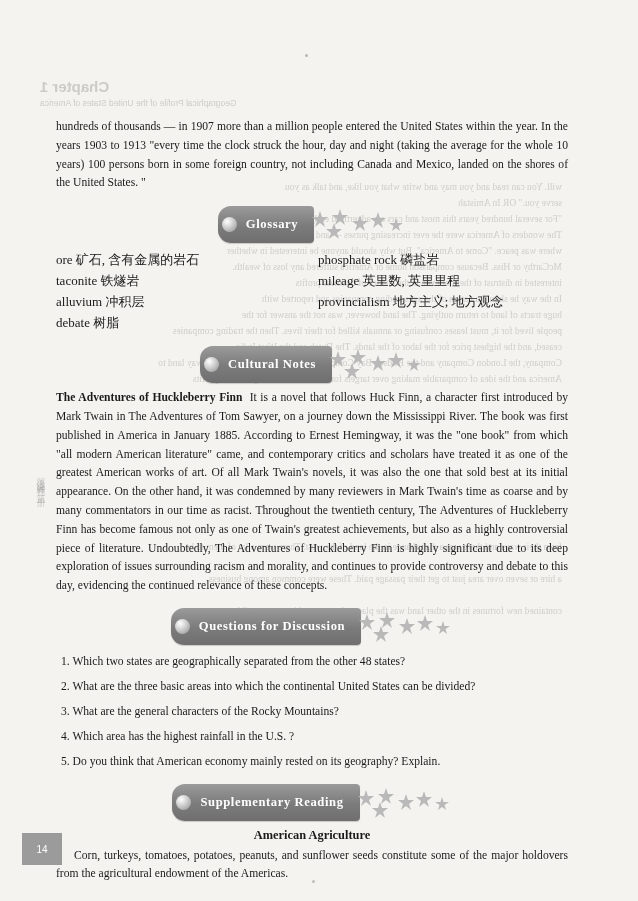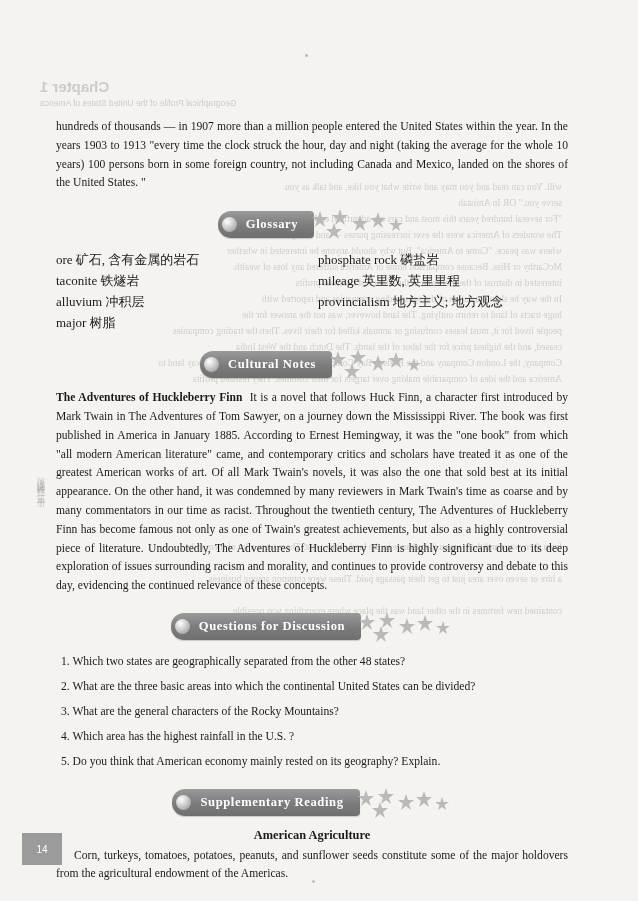--- a/index.html
+++ b/index.html
@@ -78,21 +78,21 @@
   .banner-inner {
     position: relative;
     display: flex;
     align-items: center;
     height: 24px;
   }
   .pill {
     background: #8c8c8c;
     background: linear-gradient(180deg,#9a9a9a 0%, #7b7b7b 55%, #6f6f6f 100%);
     border-radius: 13px 4px 4px 13px;
-    height: 27px;
+    height: 37px;
     display: flex;
     align-items: center;
     padding: 0 16px 0 4px;
     box-shadow: 0 1px 1px rgba(0,0,0,0.18);
   }
   .pill .ball {
     width: 15px; height: 15px;
     border-radius: 50%;
     background: radial-gradient(circle at 35% 30%, #ffffff 0%, #d8d8d8 35%, #8e8e8e 100%);
     margin-right: 9px;
@@ -222,21 +222,21 @@
           </svg>
         </div>
       </div>
     </div>
 
     <div class="glossary">
       <div class="col left">
         <div class="gloss-item">ore 矿石, 含有金属的岩石</div>
         <div class="gloss-item">taconite 铁燧岩</div>
         <div class="gloss-item">alluvium 冲积层</div>
-        <div class="gloss-item">major 树脂</div>
+        <div class="gloss-item">debate 树脂</div>
       </div>
       <div class="col right">
         <div class="gloss-item">phosphate rock 磷盐岩</div>
         <div class="gloss-item">mileage 英里数, 英里里程</div>
         <div class="gloss-item">provincialism 地方主义; 地方观念</div>
       </div>
     </div>
 
     <div class="banner">
       <div class="banner-inner">

